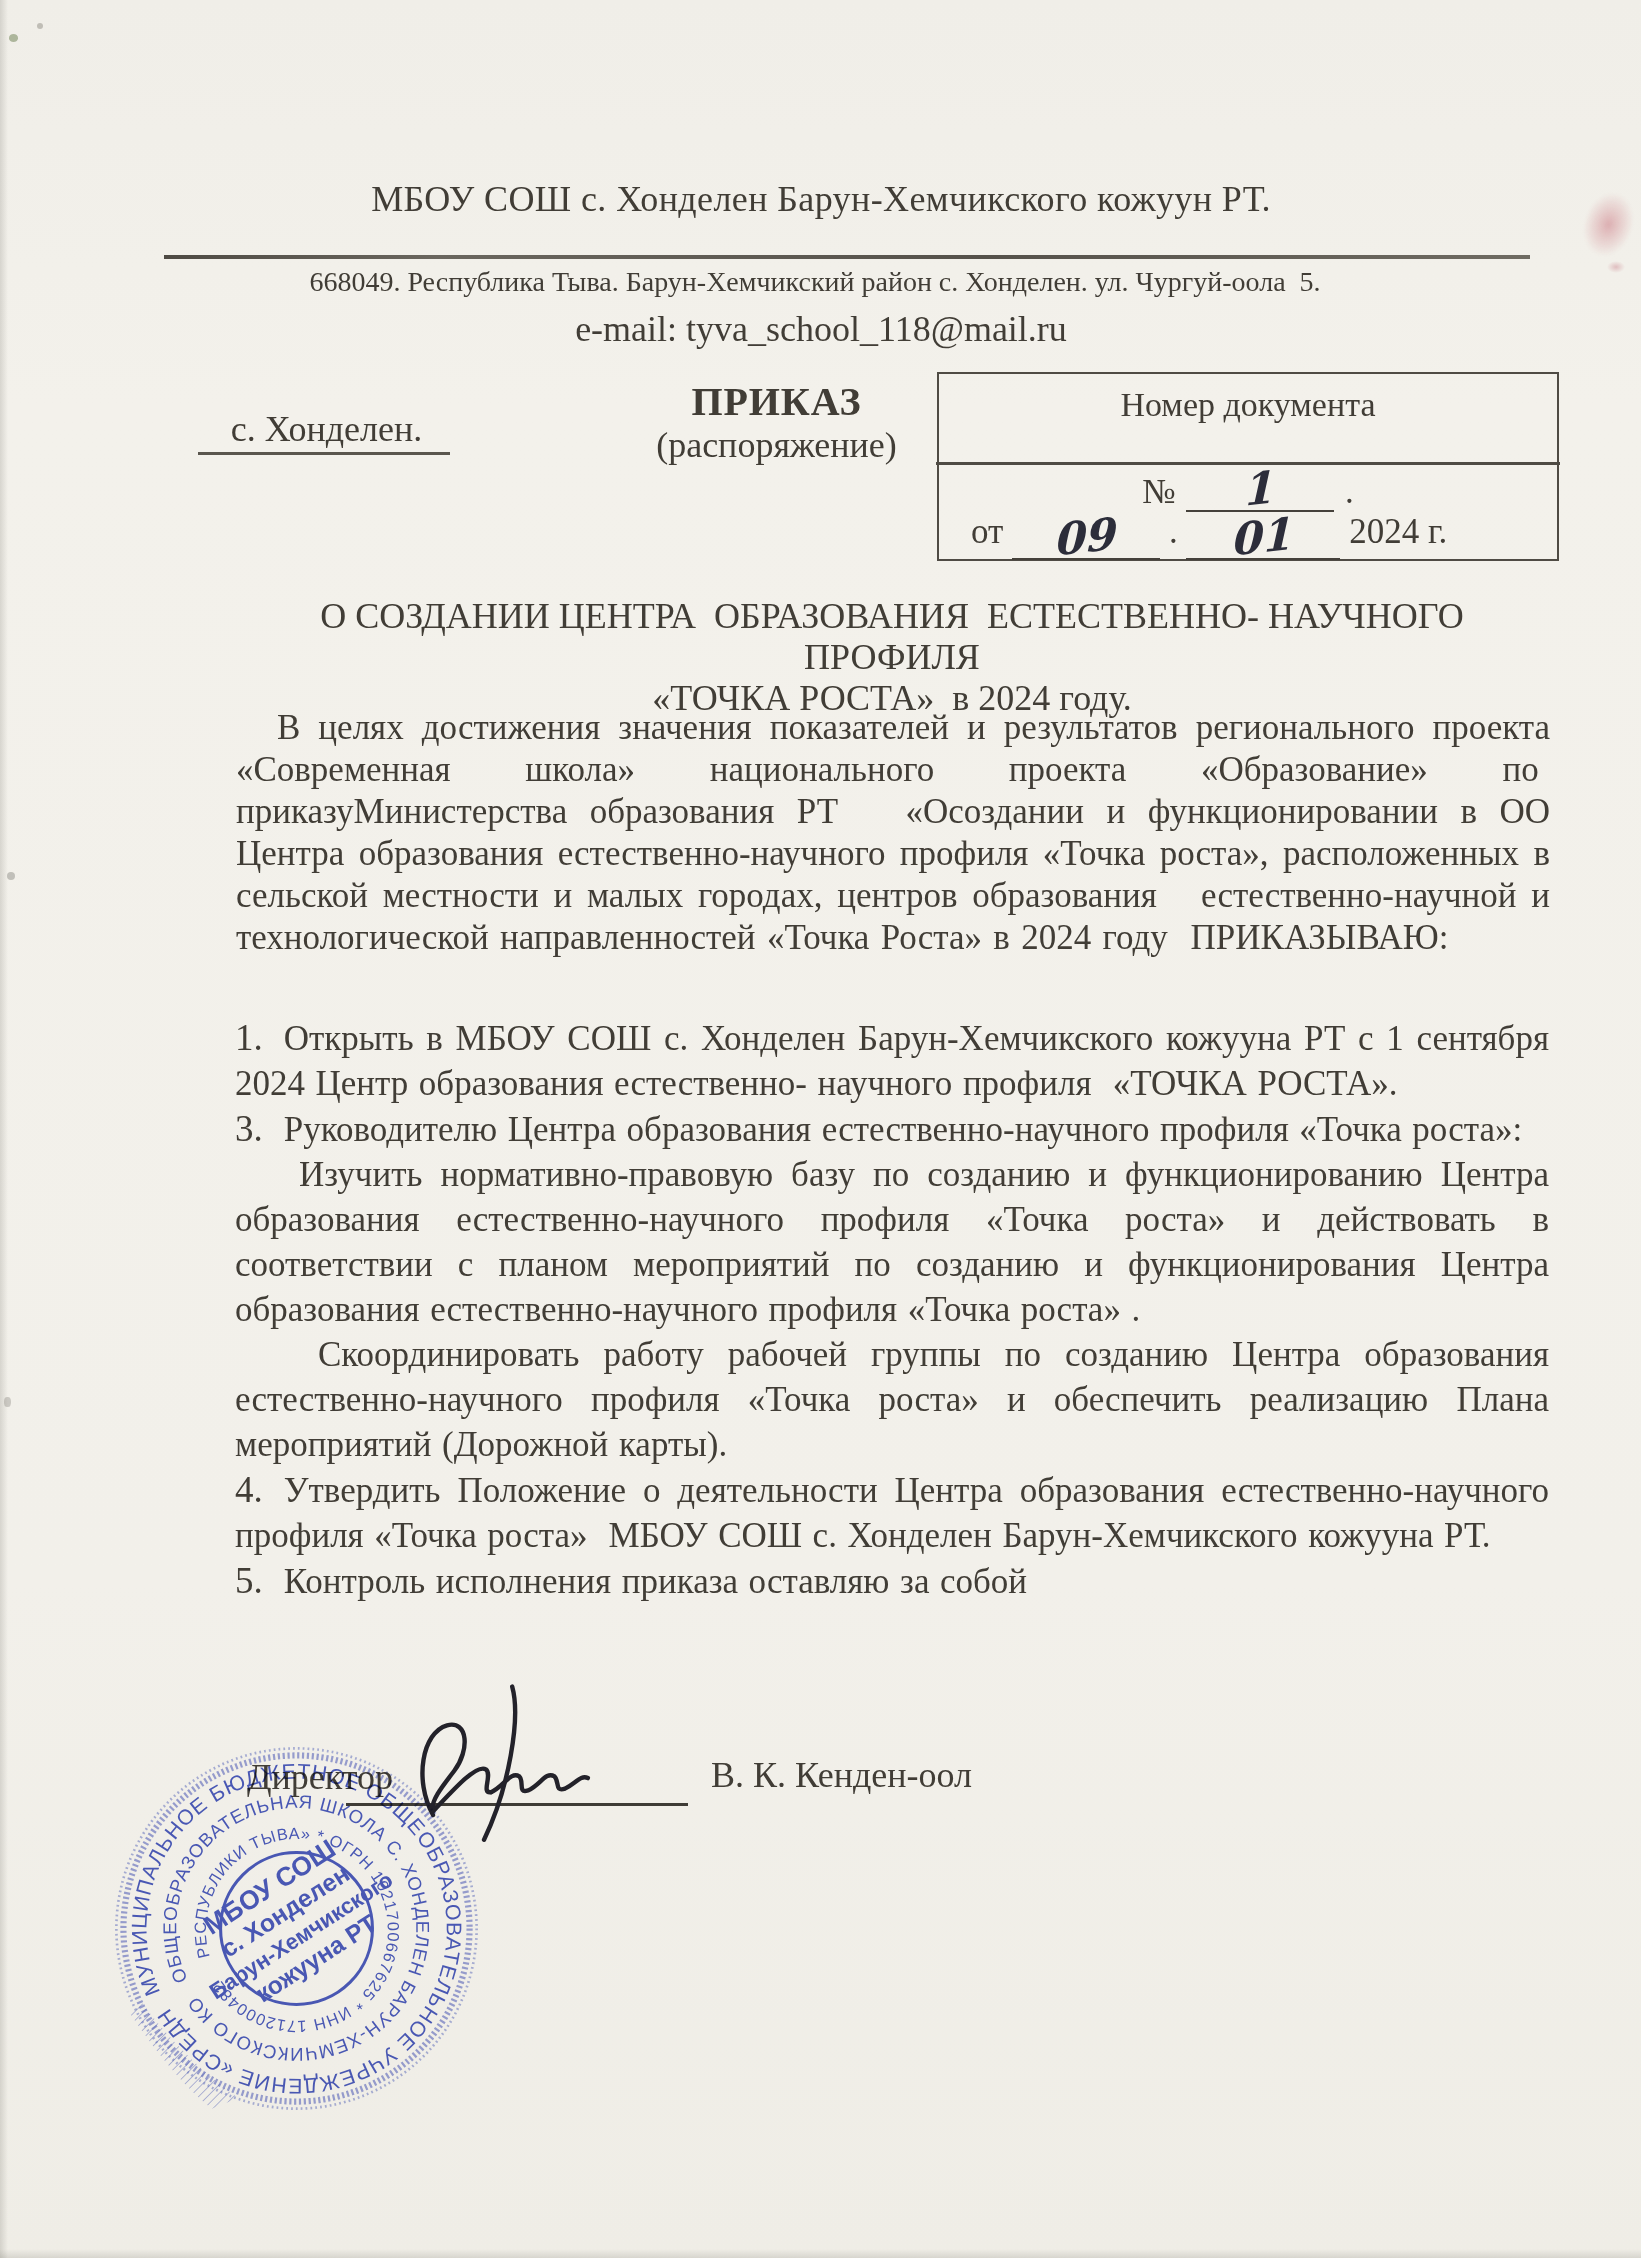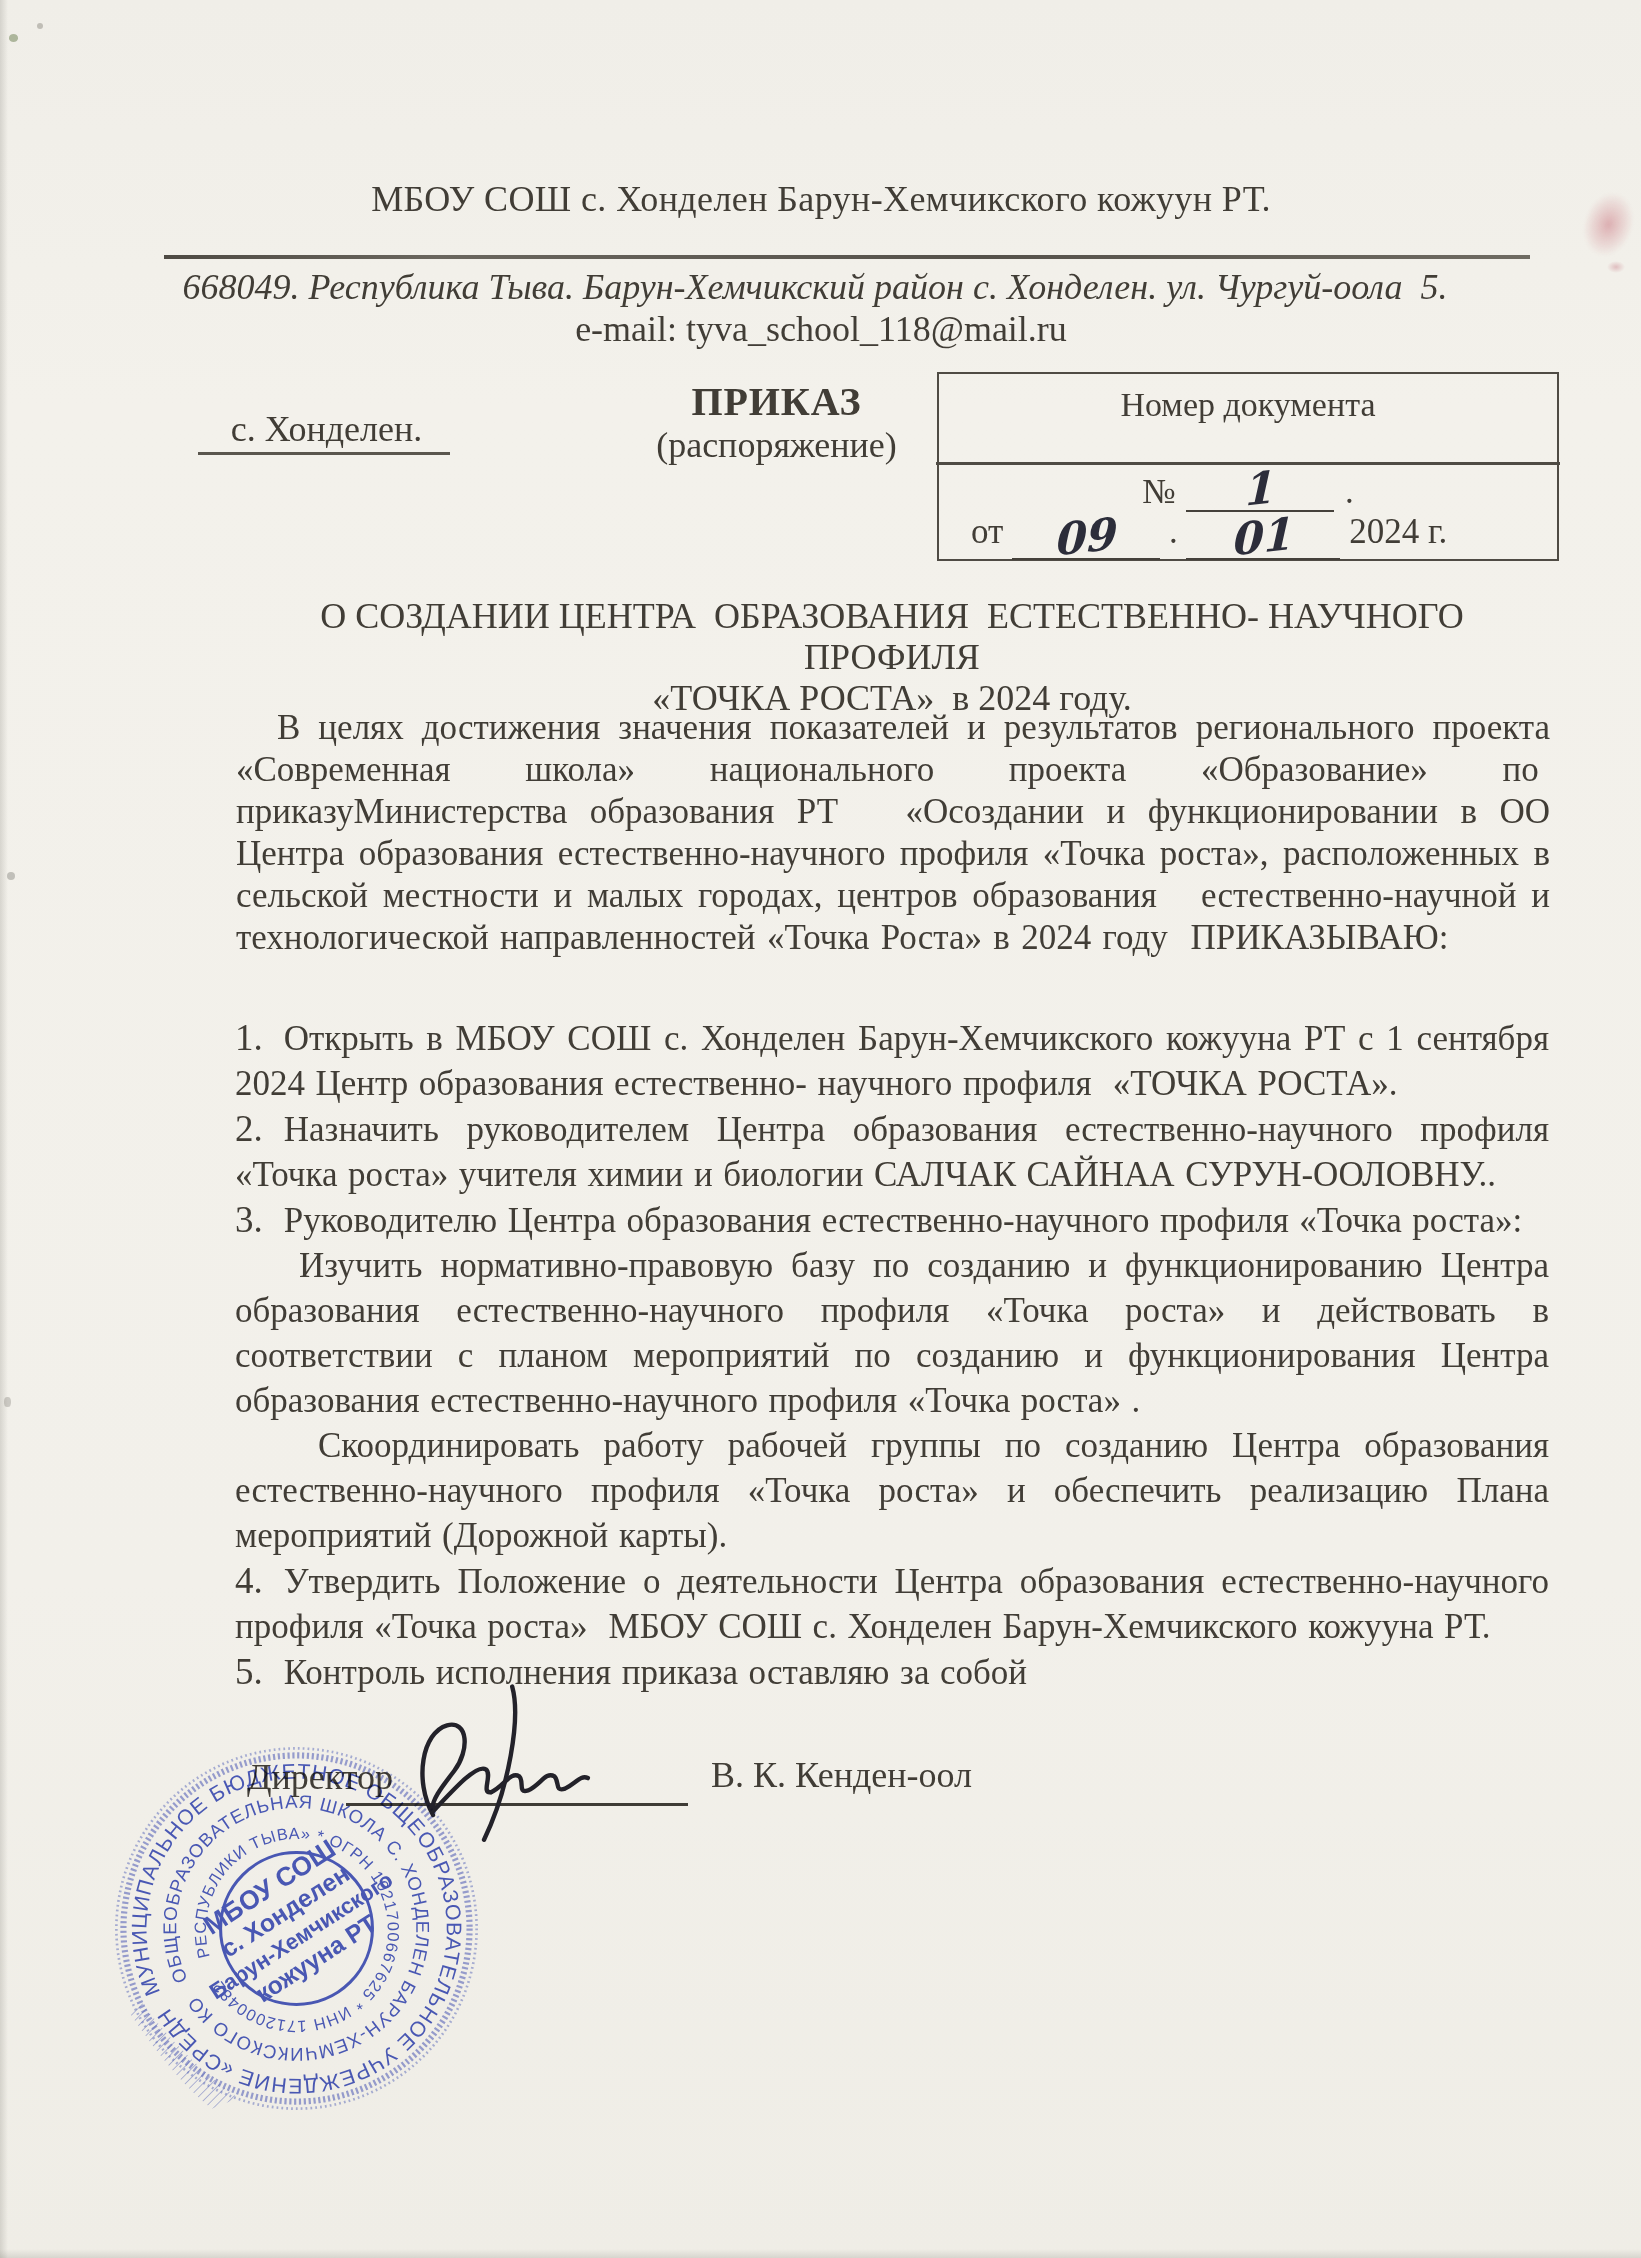--- a/index.html
+++ b/index.html
@@ -9,21 +9,21 @@
     background: linear-gradient(180deg,#f0eee8 0%, #f3f1eb 18%, #f2f0ea 70%, #efede6 100%);
     font-family:"Liberation Serif", serif;
     color:#413d36;
   }
   .abs { position:absolute; }
   .center { text-align:center; }
 
   .org-name { left:0; right:0; top:178px; font-size:36px; letter-spacing:0.4px; }
   .head-rule { left:164px; top:255px; width:1366px; height:3.5px;
     background:linear-gradient(90deg,#4e4a43,#6a665e 20%,#55514a 60%,#6f6b62); }
-  .address-line { left:0; right:12px; top:266px; font-size:36px;font-style:italic; }
+  .address-line { left:0; right:12px; top:266px; font-size:28px; }
   .email-line { left:0; right:0; top:308px; font-size:36px; }
 
   .place-name { left:150px; top:408px; width:353px; text-align:center; font-size:36px; }
   .place-underline { left:198px; top:452px; width:252px; height:2.6px; background:#5a564e; }
 
   .order-word { left:609px; top:378px; width:335px; text-align:center; font-size:40px; font-weight:bold; letter-spacing:0.9px; }
   .order-sub { left:609px; top:424px; width:335px; text-align:center; font-size:36px; }
 
   .docnum-box { left:937px; top:372px; width:622px; height:189px; border:2.6px solid #4f4b44; }
   .box-header { position:absolute; top:12.4px; left:0; right:0; text-align:center; font-size:34px; }
@@ -119,21 +119,20 @@
 
   <div class="abs subject">
     <div>О СОЗДАНИИ ЦЕНТРА&nbsp; ОБРАЗОВАНИЯ&nbsp; ЕСТЕСТВЕННО- НАУЧНОГО ПРОФИЛЯ</div>
     <div>«ТОЧКА РОСТА»&nbsp; в 2024 году.</div>
   </div>
 
   <p class="abs intro">В целях достижения значения показателей и результатов регионального проекта «Современная школа» национального проекта «Образование» по&nbsp; приказуМинистерства образования РТ&nbsp;&nbsp; «Осоздании и функционировании в ОО Центра образования естественно-научного профиля «Точка роста», расположенных в сельской местности и малых городах, центров образования&nbsp;&nbsp; естественно-научной и технологической направленностей «Точка Роста» в 2024 году&nbsp; ПРИКАЗЫВАЮ:</p>
 
   <div class="abs items">
     <p><span class="inum">1.</span><span>Открыть в МБОУ СОШ с. Хонделен Барун-Хемчикского кожууна РТ с 1 сентября 2024 Центр образования естественно- научного профиля&nbsp; «ТОЧКА РОСТА».</span></p>
-    <p><span class="inum">2.</span><span>Назначить руководителем Центра образования естественно-научного профиля «Точка роста» учителя химии и биологии САЛЧАК САЙНАА СУРУН-ООЛОВНУ..</span></p>
     <p><span class="inum">3.</span><span>Руководителю Центра образования естественно-научного профиля «Точка роста»:</span></p>
     <p class="indent1">Изучить нормативно-правовую базу по созданию и функционированию Центра образования естественно-научного профиля «Точка роста» и действовать в соответствии с планом мероприятий по созданию и функционирования Центра образования естественно-научного профиля «Точка роста» .</p>
     <p class="indent2">Скоординировать работу рабочей группы по созданию Центра образования естественно-научного профиля «Точка роста» и обеспечить реализацию Плана мероприятий (Дорожной карты).</p>
     <p><span class="inum">4.</span><span>Утвердить Положение о деятельности Центра образования естественно-научного профиля «Точка роста»&nbsp; МБОУ СОШ с. Хонделен Барун-Хемчикского кожууна РТ.</span></p>
     <p><span class="inum">5.</span><span>Контроль исполнения приказа оставляю за собой</span></p>
   </div>
 
   <div class="abs sig-role">Директор</div>
   <div class="abs sig-line"></div>
   <div class="abs sig-name">В. К. Кенден-оол</div>

